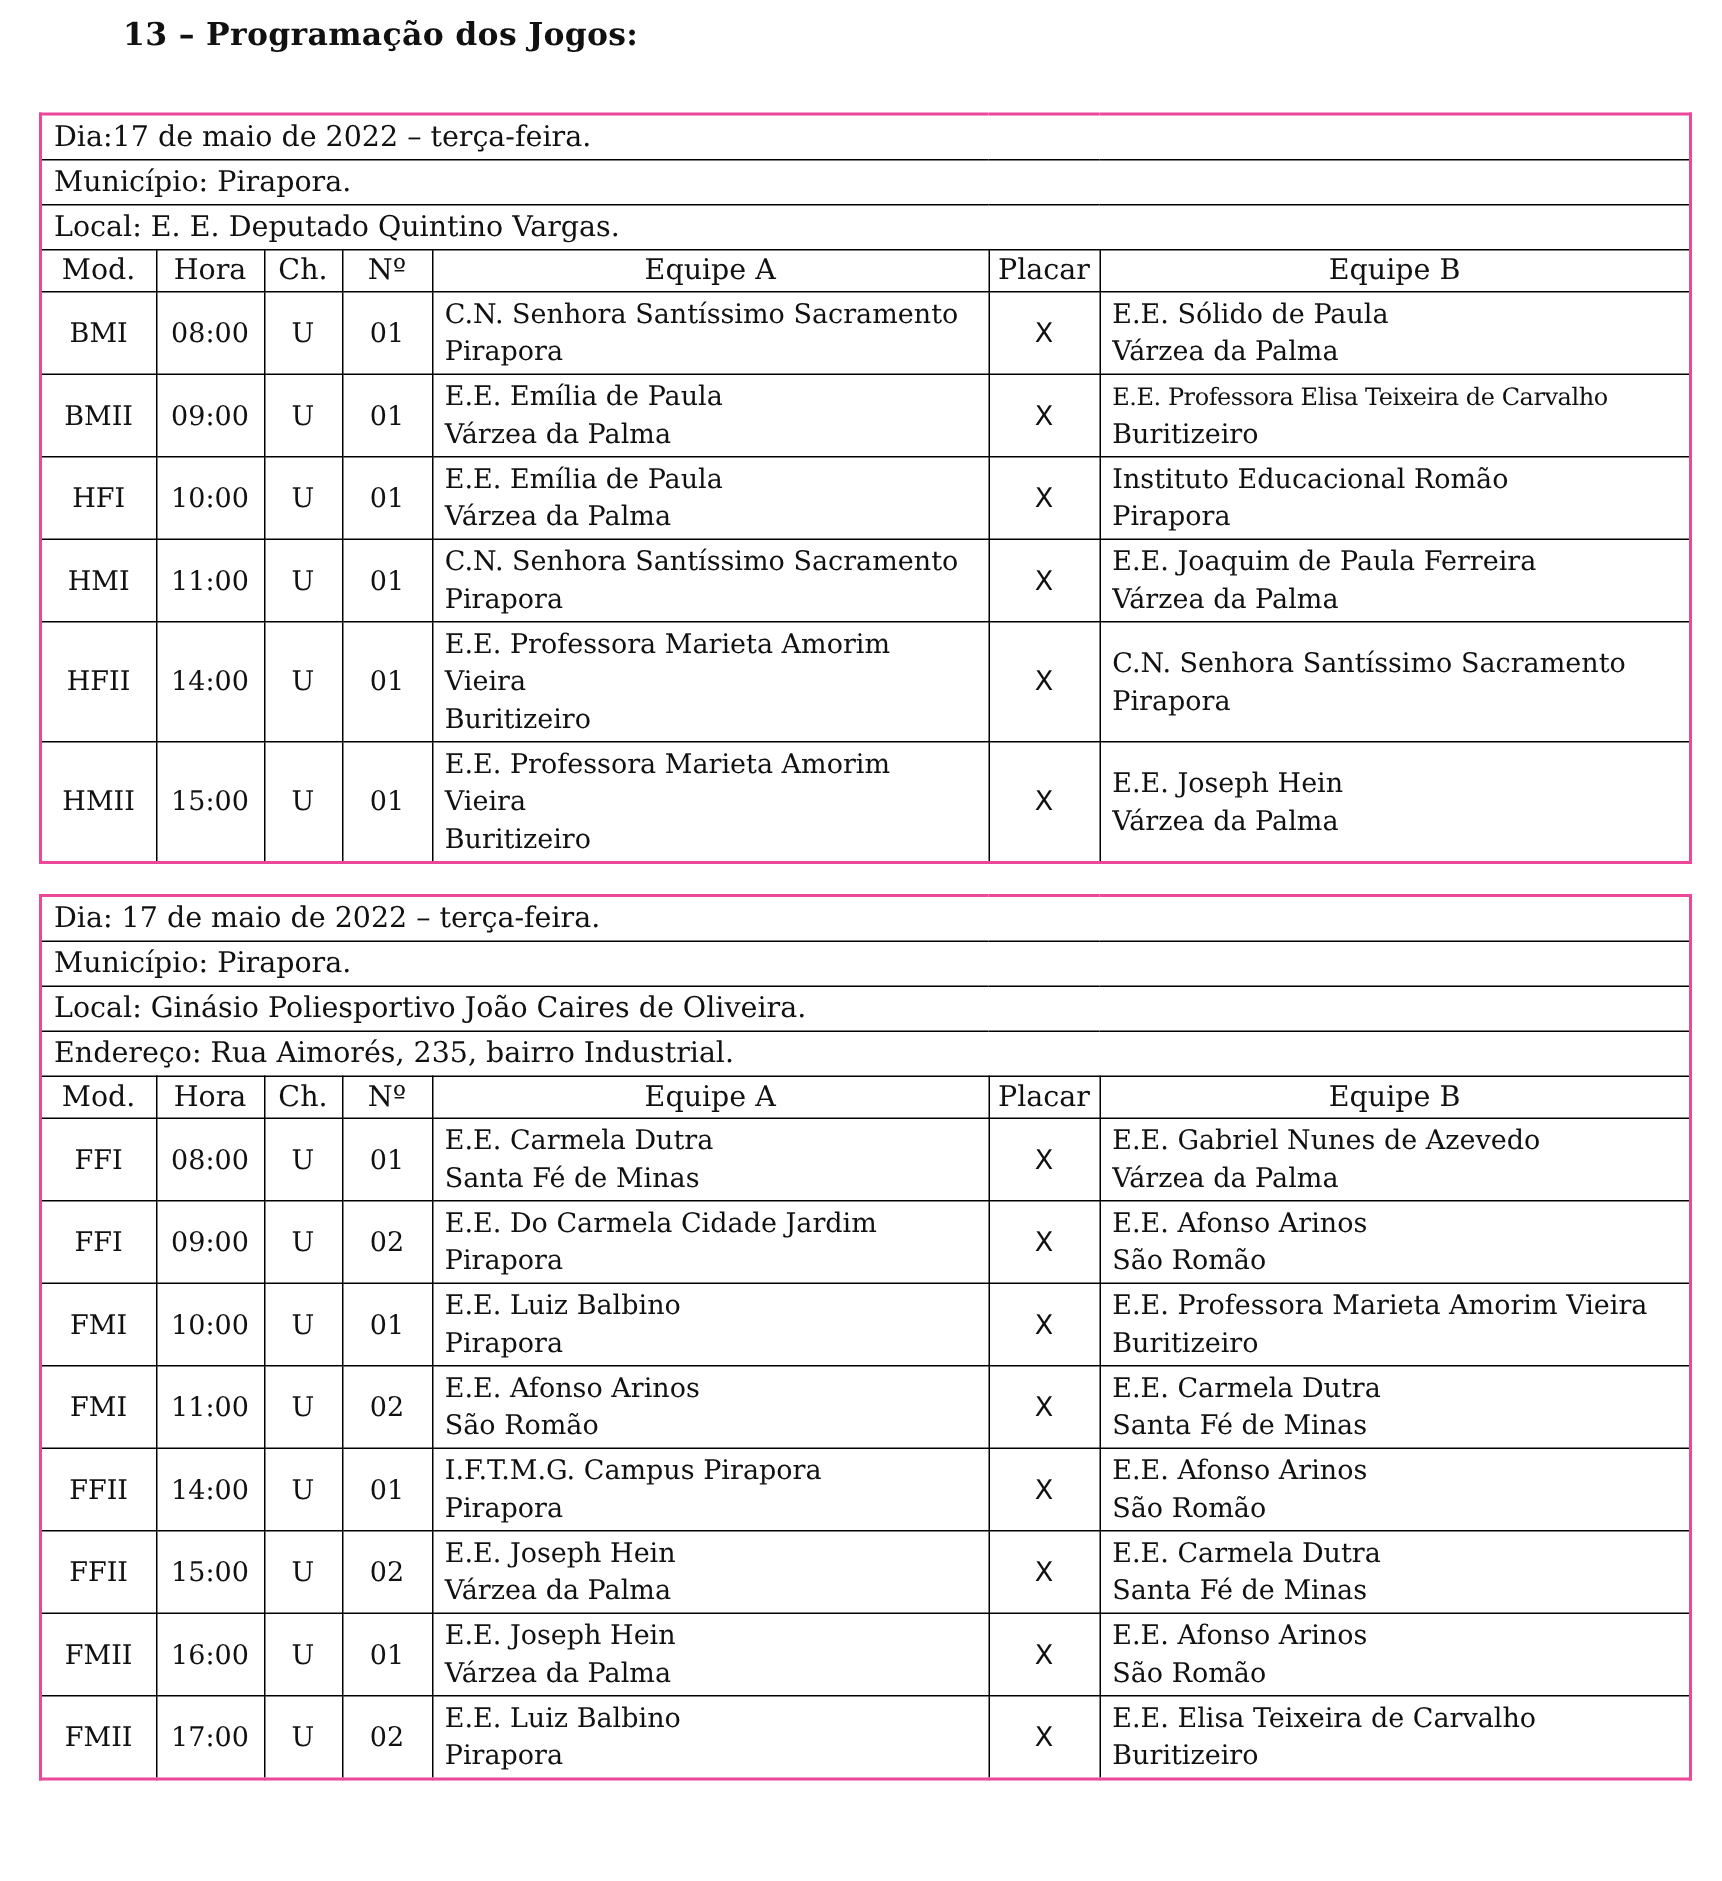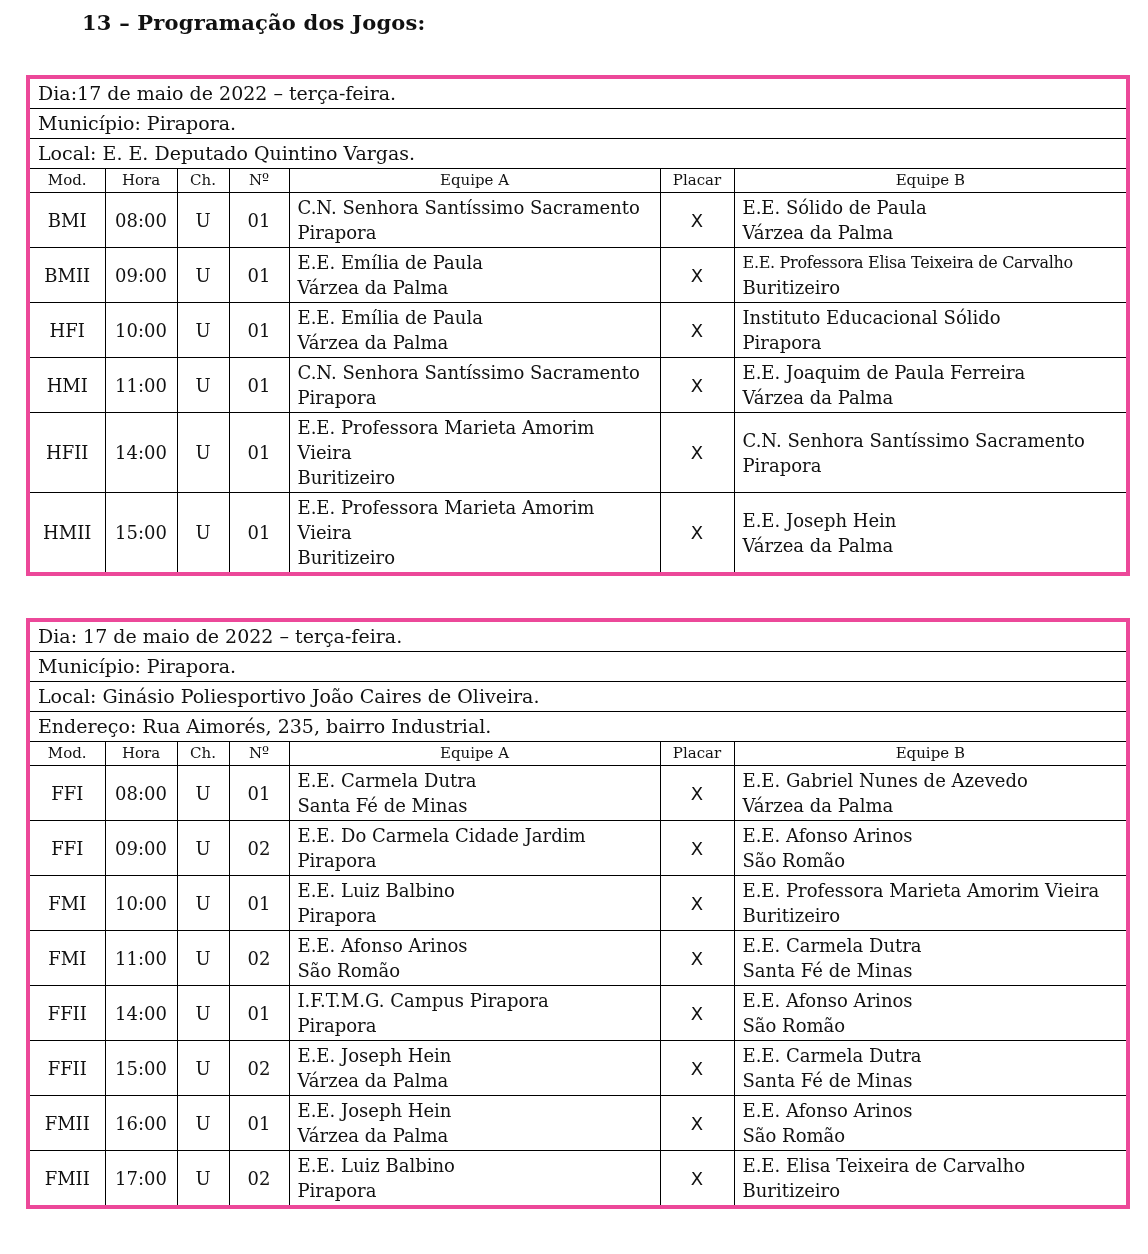--- a/index.html
+++ b/index.html
@@ -22,37 +22,37 @@
     font-size: 21px;
     font-weight: bold;
     margin: 2px 0 0 56px;
     letter-spacing: 0.2px;
   }
   .tables-container { margin-top: 40px; }
   table.schedule-table {
     border-collapse: collapse;
     table-layout: fixed;
     width: 1100px;
-    border: 4px solid #ec4899;
-  }
-  table.schedule-table + table.schedule-table { margin-top: 42px; border-radius: 20px; }
+    border: 2px solid #ec4899;
+  }
+  table.schedule-table + table.schedule-table { margin-top: 20px; border-radius: 20px; }
   table.schedule-table td, table.schedule-table th {
     border: 1px solid #000000;
     padding: 0;
     vertical-align: middle;
     overflow: hidden;
   }
   tr.info-row td {
     font-size: 19px;
     padding: 3px 8px 4px 8px;
     text-align: left;
     white-space: nowrap;
   }
   tr.header-row th {
-    font-size: 15px;
+    font-size: 19px;
     font-weight: normal;
     text-align: center;
     padding: 2px 4px 3px 4px;
     white-space: nowrap;
   }
   tr.data-row td.c-center {
     text-align: center;
     font-size: 18px;
   }
   tr.data-row td.c-team {
@@ -149,21 +149,21 @@
     <td class="c-center c-mod">HFI</td>
     <td class="c-center c-hora">10:00</td>
     <td class="c-center c-ch">U</td>
     <td class="c-center c-num">01</td>
     <td class="c-team c-team-a">
               <div class="team-line">E.E. Emília de Paula</div>
               <div class="team-line">Várzea da Palma</div>
             </td>
     <td class="c-center c-placar">X</td>
     <td class="c-team c-team-b">
-              <div class="team-line">Instituto Educacional Sólido</div>
+              <div class="team-line">Instituto Educacional Romão</div>
               <div class="team-line">Pirapora</div>
             </td>
   </tr>
 
   <tr class="data-row">
     <td class="c-center c-mod">HMI</td>
     <td class="c-center c-hora">11:00</td>
     <td class="c-center c-ch">U</td>
     <td class="c-center c-num">01</td>
     <td class="c-team c-team-a">

